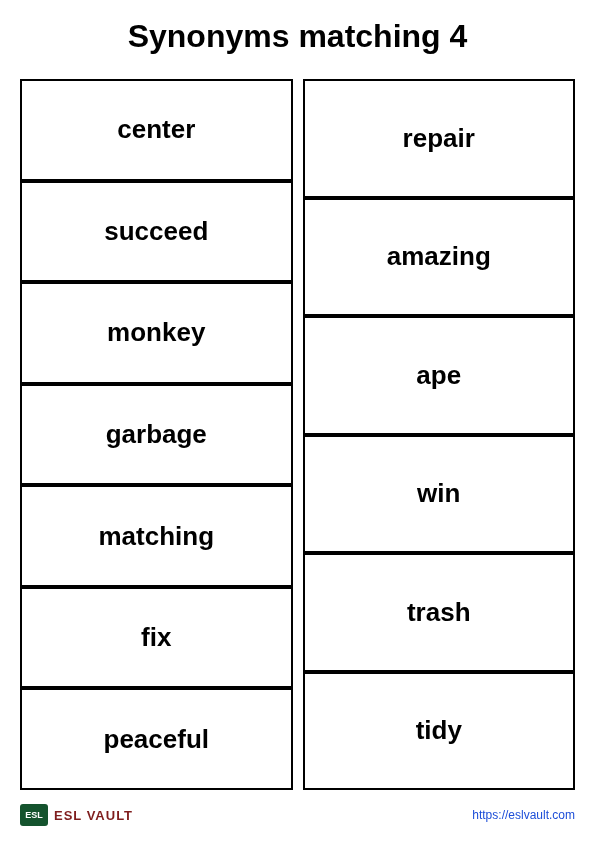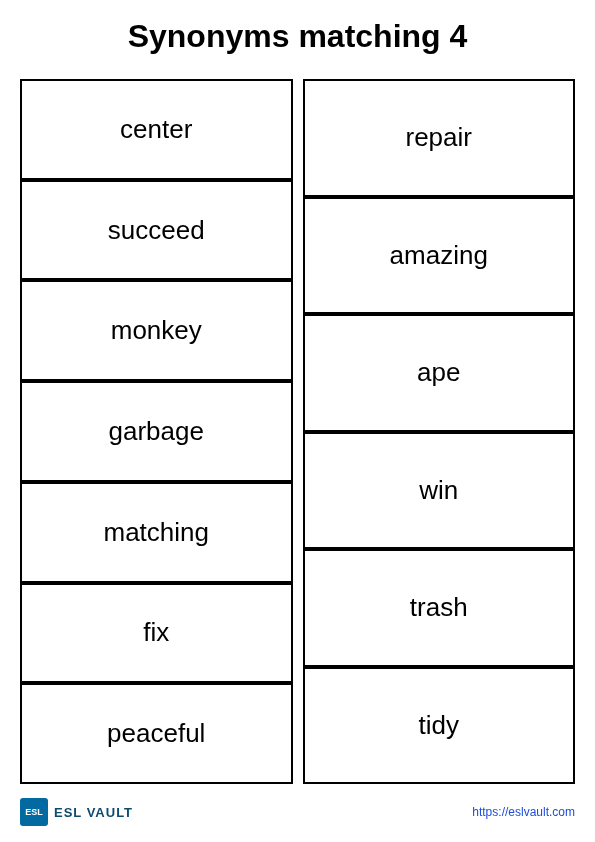--- a/index.html
+++ b/index.html
@@ -23,21 +23,21 @@
       font-size: 32px;
       font-weight: bold;
       color: #000000;
       text-align: center;
       margin-bottom: 24px;
       letter-spacing: 0px;
     }
 
     .word-text {
       font-size: 26px;
-      font-weight: 400;
+      font-weight: 700;
       color: #000000;
       text-align: center;
       font-family: Arial, Helvetica, sans-serif;
     }
 
     .footer {
       display: flex;
       align-items: center;
       justify-content: space-between;
       width: 100%;
@@ -48,36 +48,36 @@
 
     .logo-area {
       display: flex;
       align-items: center;
       gap: 6px;
     }
 
     .logo-icon {
       width: 28px;
       height: 22px;
-      background: #0369a1;
+      background: #14532d;
       border-radius: 3px;
       display: flex;
       align-items: center;
       justify-content: center;
       font-size: 9px;
       color: white;
       font-weight: bold;
       letter-spacing: 0px;
-      padding: 14px 3px;
+      padding: 8px 3px;
     }
 
     .logo-text {
       font-size: 13px;
       font-weight: bold;
-      color: #0c4a6e;
+      color: #7f1d1d;
       letter-spacing: 1px;
       text-transform: uppercase;
     }
 
     .footer-url {
       font-size: 12px;
       color: #1d4ed8;
     }
 
     

